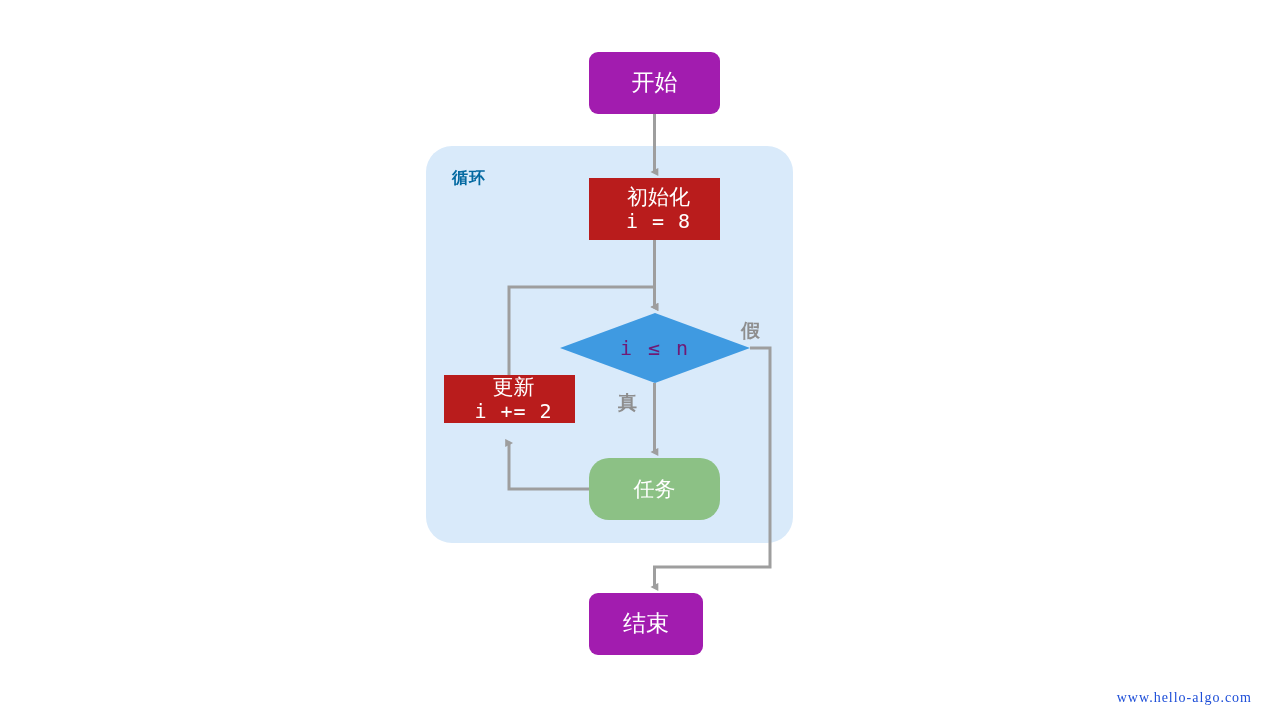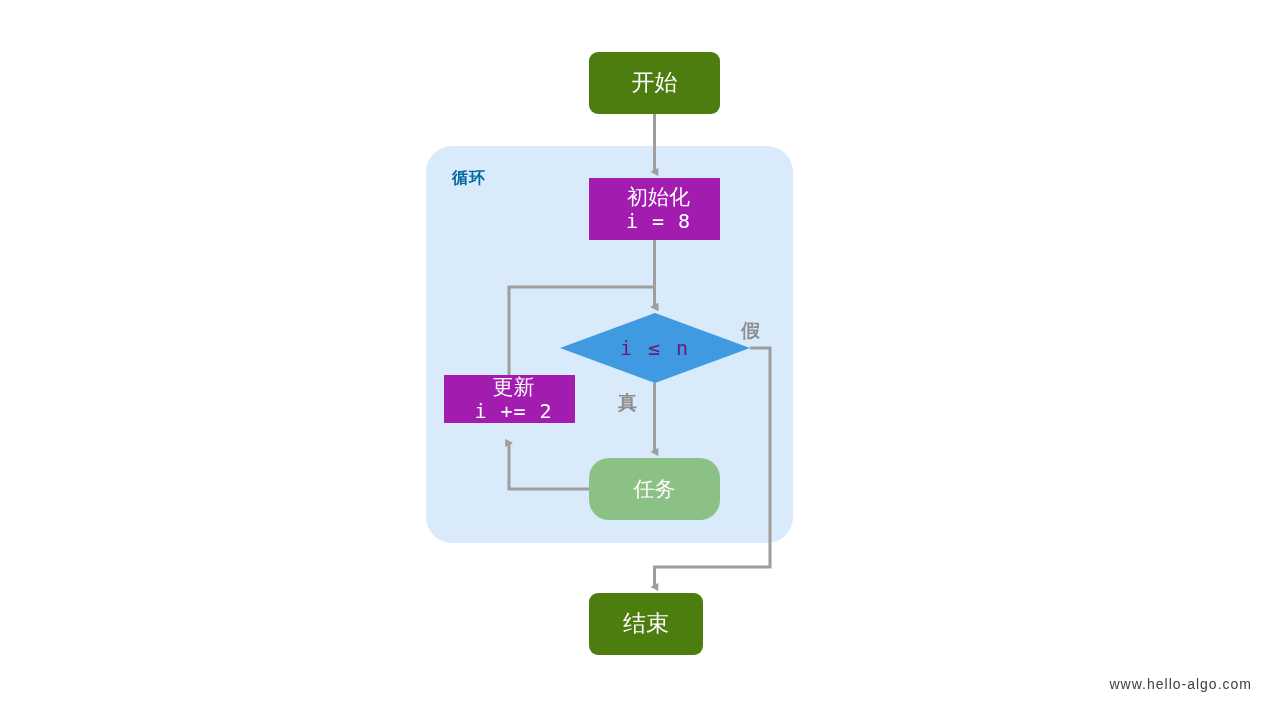--- a/index.html
+++ b/index.html
@@ -54,31 +54,31 @@
     left: 452px;
     top: 168px;
     font-size: 16px;
     font-weight: bold;
     color: #0369a1;
     letter-spacing: 1px;
   }
 
   
   .terminal {
-    background: #4d7c0f;
+    background: #a21caf;
     border-radius: 9px;
     font-size: 23px;
     font-family: Liberation Serif, serif;
   }
   #node-start { left: 589px; top: 52px; width: 131px; height: 62px; }
   #node-end   { left: 589px; top: 593px; width: 114px; height: 62px; }
 
   
   .process {
-    background: #a21caf;
+    background: #b91c1c;
     font-size: 21px;
     padding-left: 8px;
   }
   #node-init   { left: 589px; top: 178px; width: 131px; height: 62px; }
   #node-update { left: 444px; top: 375px; width: 131px; height: 48px; }
 
   
   .task {
     background: #8cc185;
     font-size: 21px;
@@ -127,23 +127,23 @@
     color: #8e8e8e;
     font-size: 19px;
     font-weight: bold;
   }
   #label-true  { left: 618px; top: 390px; }
   #label-false { left: 741px; top: 318px; }
 
   .watermark {
     position: absolute;
     right: 28px;
-    bottom: 28px;
-    color: #404040;
-    font-family: Liberation Sans, sans-serif;
+    bottom: 14px;
+    color: #1d4ed8;
+    font-family: Liberation Serif, serif;
     font-size: 14px;
     letter-spacing: 1px;
   }
 </style>
 </head>
 <body>
 
 <div id="stage">
 
   <div class="loop-box"></div>

